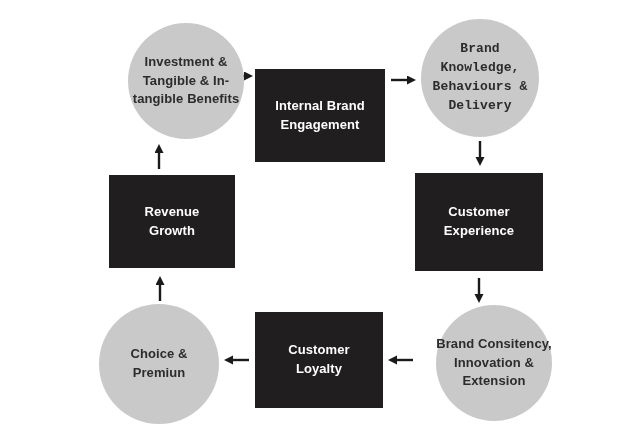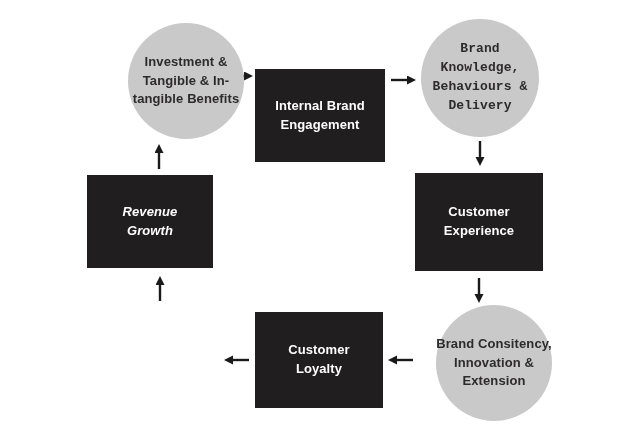--- a/index.html
+++ b/index.html
@@ -95,19 +95,23 @@
     <span>Brand Consitency,
 Innovation &amp;
 Extension</span>
   </div>
 
   <div class="node box" style="left:255px; top:312px; width:128px; height:96px;">
     <span>Customer
 Loyalty</span>
   </div>
 
+  <div class="node circle" style="left:99px; top:304px; width:120px; height:120px;">
+    <span>Choice &amp;
+Premiun</span>
+  </div>
 
-  <div class="node box" style="left:87px; top:175px; width:126px; height:93px;font-style:italic;">
+  <div class="node box" style="left:109px; top:175px; width:126px; height:93px;">
     <span>Revenue
 Growth</span>
   </div>
 
 </div>
 
 </body></html>

